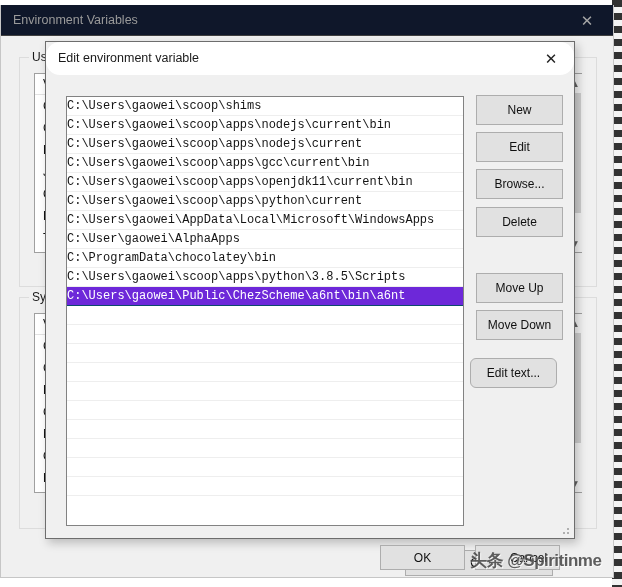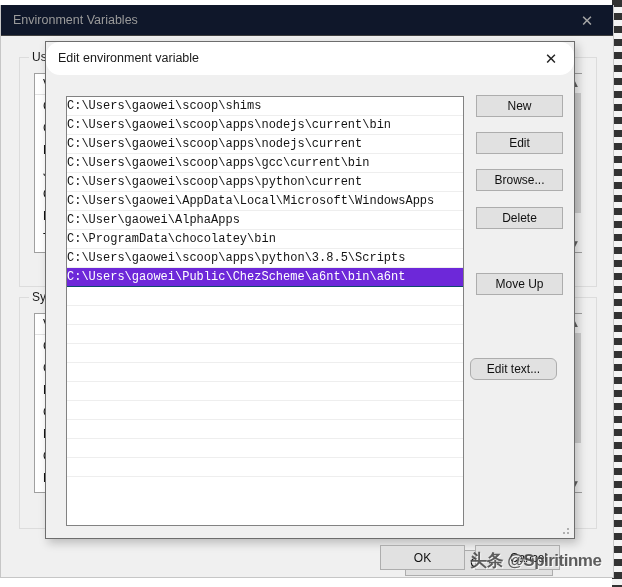--- a/index.html
+++ b/index.html
@@ -200,21 +200,21 @@
   }
   .path-row.selected {
     background: #6d28d9;
     color: #ffffff;
     border-bottom: 1px solid #0c4a6e;
   }
   .path-row.empty { color: transparent; }
 
   .btn {
     position: absolute;
-    width: 87px; height: 22px;
+    width: 87px; height: 30px;
     background: #e1e1e1;
     border: 1px solid #adadad;
     font-size: 12px;
     color: #101010;
     display: flex; align-items: center; justify-content: center;
     white-space: nowrap;
     cursor: default;
   }
 
   .btn-ok, .btn-cancel {
@@ -318,20 +318,21 @@
     <div class="edit-titlebar">
       <div class="edit-title">Edit environment variable</div>
       <div class="edit-close">✕</div>
     </div>
 
     <div class="path-list">
       <div class="path-row">C:\Users\gaowei\scoop\shims</div>
       <div class="path-row">C:\Users\gaowei\scoop\apps\nodejs\current\bin</div>
       <div class="path-row">C:\Users\gaowei\scoop\apps\nodejs\current</div>
       <div class="path-row">C:\Users\gaowei\scoop\apps\gcc\current\bin</div>
+      <div class="path-row">C:\Users\gaowei\scoop\apps\openjdk11\current\bin</div>
       <div class="path-row">C:\Users\gaowei\scoop\apps\python\current</div>
       <div class="path-row">C:\Users\gaowei\AppData\Local\Microsoft\WindowsApps</div>
       <div class="path-row">C:\User\gaowei\AlphaApps</div>
       <div class="path-row">C:\ProgramData\chocolatey\bin</div>
       <div class="path-row">C:\Users\gaowei\scoop\apps\python\3.8.5\Scripts</div>
       <div class="path-row selected">C:\Users\gaowei\Public\ChezScheme\a6nt\bin\a6nt</div>
       <div class="path-row empty">&nbsp;</div>
       <div class="path-row empty">&nbsp;</div>
       <div class="path-row empty">&nbsp;</div>
       <div class="path-row empty">&nbsp;</div>
@@ -342,20 +343,21 @@
       <div class="path-row empty">&nbsp;</div>
       <div class="path-row empty">&nbsp;</div>
     </div>
 
     <div class="btn" style="left:430px; top:53px;">New</div>
     <div class="btn" style="left:430px; top:90px;">Edit</div>
     <div class="btn" style="left:430px; top:127px;">Browse...</div>
     <div class="btn" style="left:430px; top:165px;">Delete</div>
 
     <div class="btn" style="left:430px; top:231px;">Move Up</div>
+    <div class="btn" style="left:430px; top:268px;">Move Down</div>
 
     <div class="btn" style="left:424px; top:316px;border-radius:6px;">Edit text...</div>
 
     <div class="btn-ok" style="left:334px; top:503px;">OK</div>
     <div class="btn-cancel" style="left:429px; top:503px;padding-left:22px;">Cancel</div>
 
     <div class="resize-grip"></div>
   </div>
 
   <div class="watermark">头条 @Spiritinme</div>

